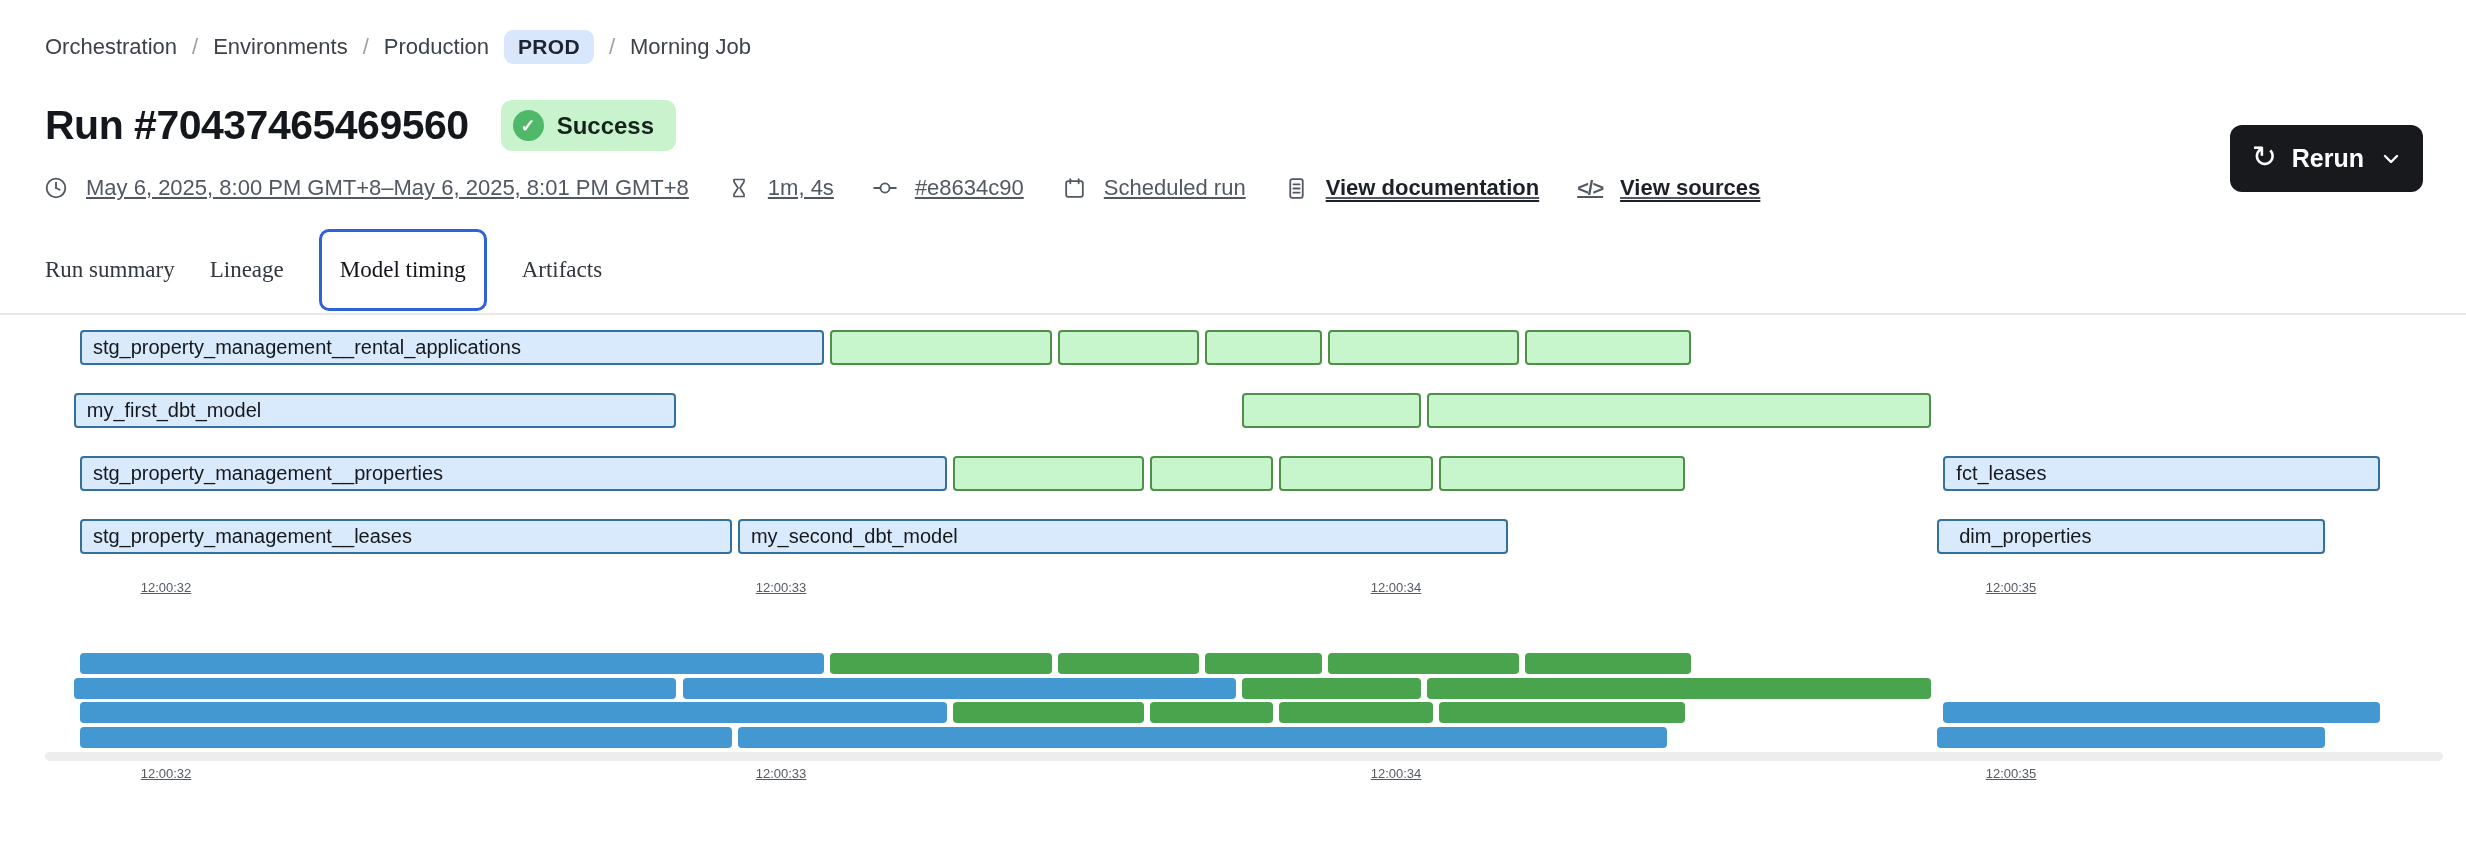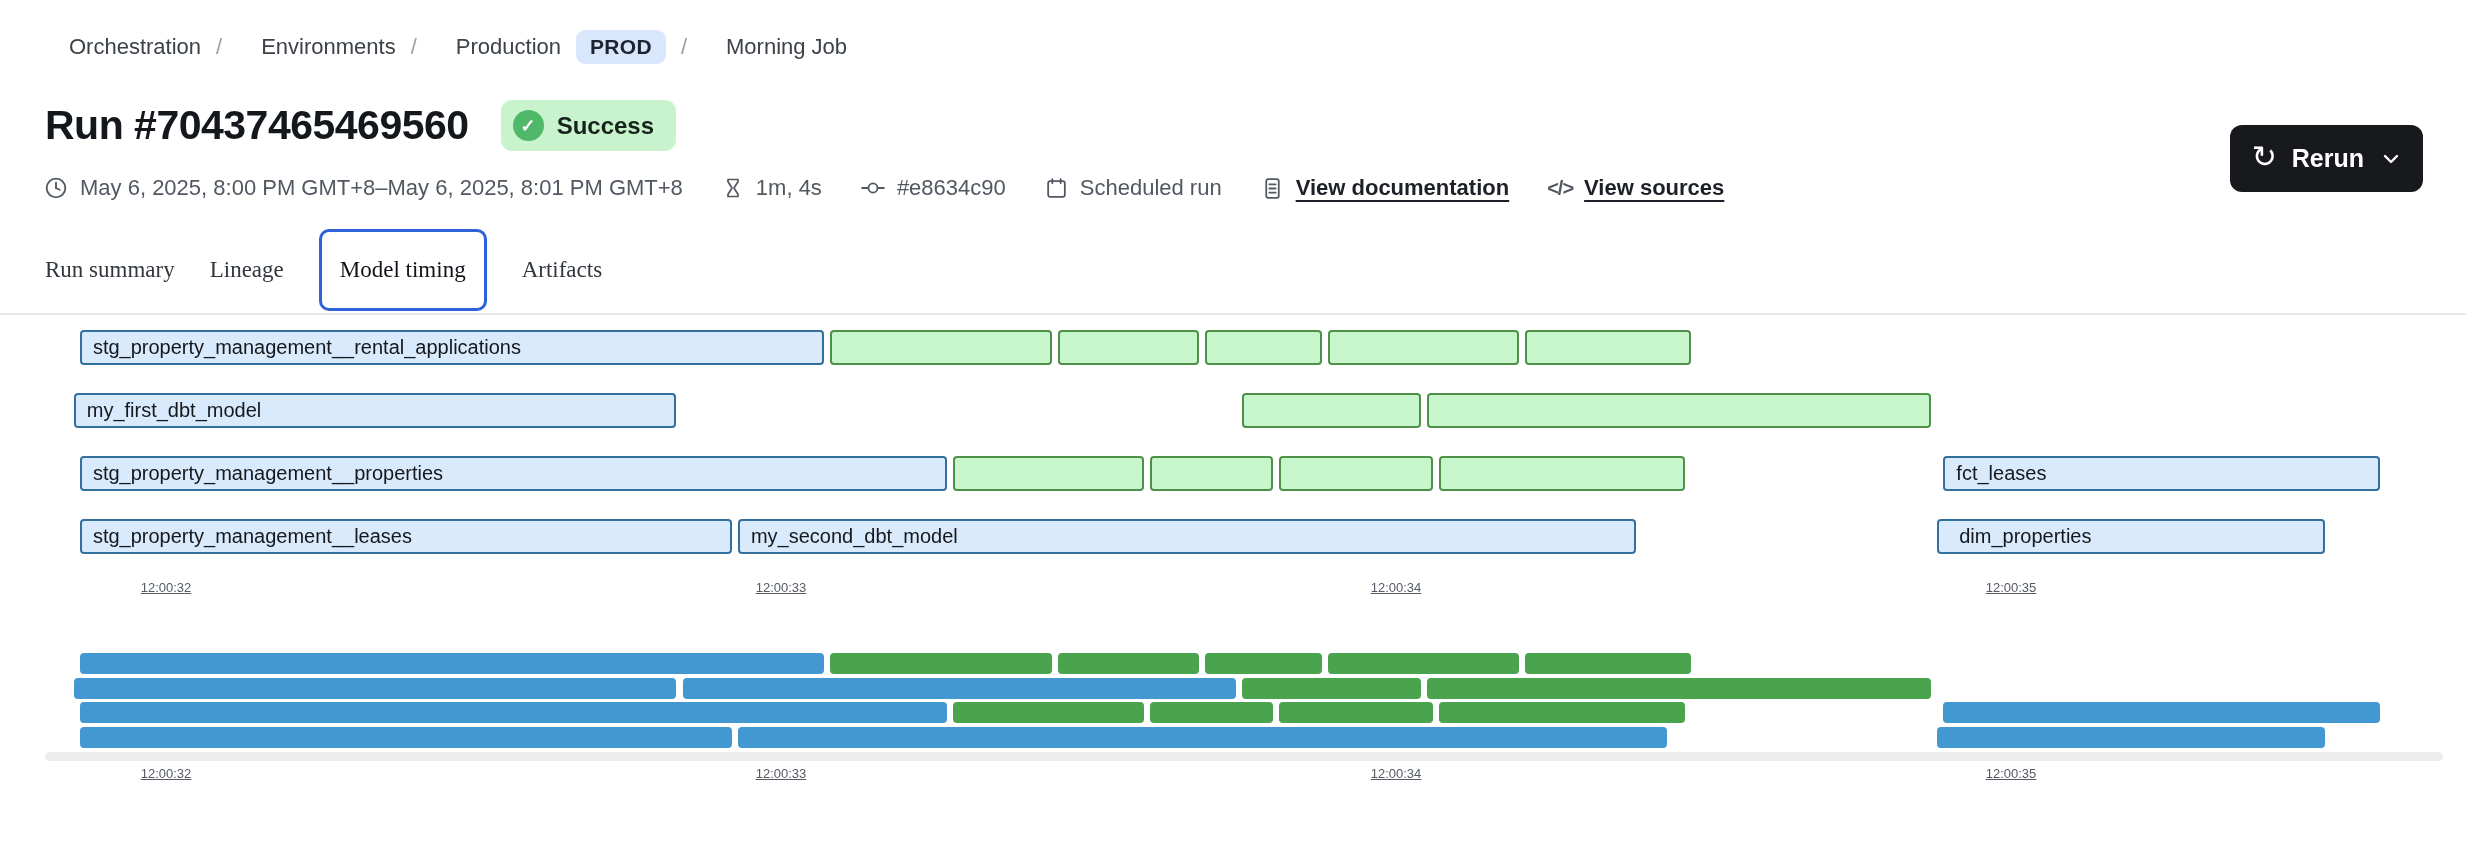--- a/index.html
+++ b/index.html
@@ -8,21 +8,21 @@
     width:2466px; height:842px; position:relative; overflow:hidden;
     background:#ffffff; font-family:"Liberation Sans", sans-serif;
     color:var(--text_primary);
   }
 
   
   .breadcrumb {
     padding:30px 0 0 45px; display:flex; align-items:center; gap:15px;
     font-size:22px; color:var(--text_breadcrumb);
   }
-  .bc-item { cursor:pointer;margin-left:24px; }
+  .bc-item { cursor:pointer; }
   .bc-sep { color:#9aa0a6; }
   .env-badge {
     background:var(--prod_bg); color:#1d2330; font-weight:700; font-size:21px;
     padding:5px 14px; border-radius:9px; letter-spacing:.3px;
   }
 
   
   .title-row { margin:36px 0 0 45px; display:flex; align-items:center; gap:32px; }
   .page-title { margin:0; font-size:41px; font-weight:700; letter-spacing:-0.5px; color:#14181d;text-align:right; }
   .status-badge {
@@ -43,21 +43,21 @@
     background:var(--rerun_bg); color:#fff; border:none; border-radius:12px;
     font-family:inherit; font-size:25px; font-weight:700; cursor:pointer;
   }
   .rerun-refresh { font-size:30px; font-weight:400; line-height:1; margin-top:-3px; }
 
   
   .meta-row {
     margin:24px 0 0 43px; display:flex; align-items:center; gap:38px;
     font-size:22px; color:var(--text_secondary);
   }
-  .meta-item { display:flex; align-items:center; gap:11px; white-space:nowrap; }
+  .meta-item { display:flex; align-items:center; gap:17px; white-space:nowrap;text-decoration:underline; }
   .meta-item svg { display:block; }
   .meta-link { color:#1d2127; font-weight:600; text-decoration:underline; text-underline-offset:5px; text-decoration-thickness:2px; cursor:pointer; }
   .code-glyph { font-size:20px; font-weight:600; letter-spacing:-1px; }
 
   
   .tabs { margin:28px 0 0 45px; display:flex; align-items:center; gap:35px; font-size:23px; color:#32373d;font-family:Liberation Serif, serif; }
   .tab { cursor:pointer; padding:9px 0; }
   .tab.active {
     border:3px solid var(--accent); border-radius:10px; padding:25px 18px;
     color:#101418; font-weight:500; background:#fff;
@@ -197,21 +197,21 @@
       <div class="main-bar green" style="left: 1150px; width: 123px; top: 456px; height: 35px;"></div>
       <div class="mini-bar green" style="left: 1150px; width: 123px; top: 702px; height: 21px;"></div>
       <div class="main-bar green" style="left: 1279.15px; width: 153.75px; top: 456px; height: 35px;"></div>
       <div class="mini-bar green" style="left: 1279.15px; width: 153.75px; top: 702px; height: 21px;"></div>
       <div class="main-bar green" style="left: 1439.05px; width: 246px; top: 456px; height: 35px;"></div>
       <div class="mini-bar green" style="left: 1439.05px; width: 246px; top: 702px; height: 21px;"></div>
       <div class="main-bar blue" style="left: 1943.35px; width: 436.65px; top: 456px; height: 35px;">fct_leases</div>
       <div class="mini-bar blue" style="left: 1943.35px; width: 436.65px; top: 702px; height: 21px;"></div>
       <div class="main-bar blue" style="left: 79.9px; width: 651.9px; top: 519px; height: 35px;">stg_property_management__leases</div>
       <div class="mini-bar blue" style="left: 79.9px; width: 651.9px; top: 726.5px; height: 21px;"></div>
-      <div class="main-bar blue" style="left: 737.95px; width: 898px; top: 519px; height: 35px;">my_second_dbt_model</div>
+      <div class="main-bar blue" style="left: 737.95px; width: 770px; top: 519px; height: 35px;">my_second_dbt_model</div>
       <div class="mini-bar blue" style="left: 737.95px; width: 928.65px; top: 726.5px; height: 21px;"></div>
       <div class="main-bar blue" style="left: 1937.2px; width: 387.45px; top: 519px; height: 35px; padding-left: 20px;">dim_properties</div>
       <div class="mini-bar blue" style="left: 1937.2px; width: 387.45px; top: 726.5px; height: 21px;"></div>
       <div class="axis-label" style="left: 166px; top: 580px;">12:00:32</div>
       <div class="axis-label" style="left: 166px; top: 766px;">12:00:32</div>
       <div class="axis-label" style="left: 781px; top: 580px;">12:00:33</div>
       <div class="axis-label" style="left: 781px; top: 766px;">12:00:33</div>
       <div class="axis-label" style="left: 1396px; top: 580px;">12:00:34</div>
       <div class="axis-label" style="left: 1396px; top: 766px;">12:00:34</div>
       <div class="axis-label" style="left: 2011px; top: 580px;">12:00:35</div>

